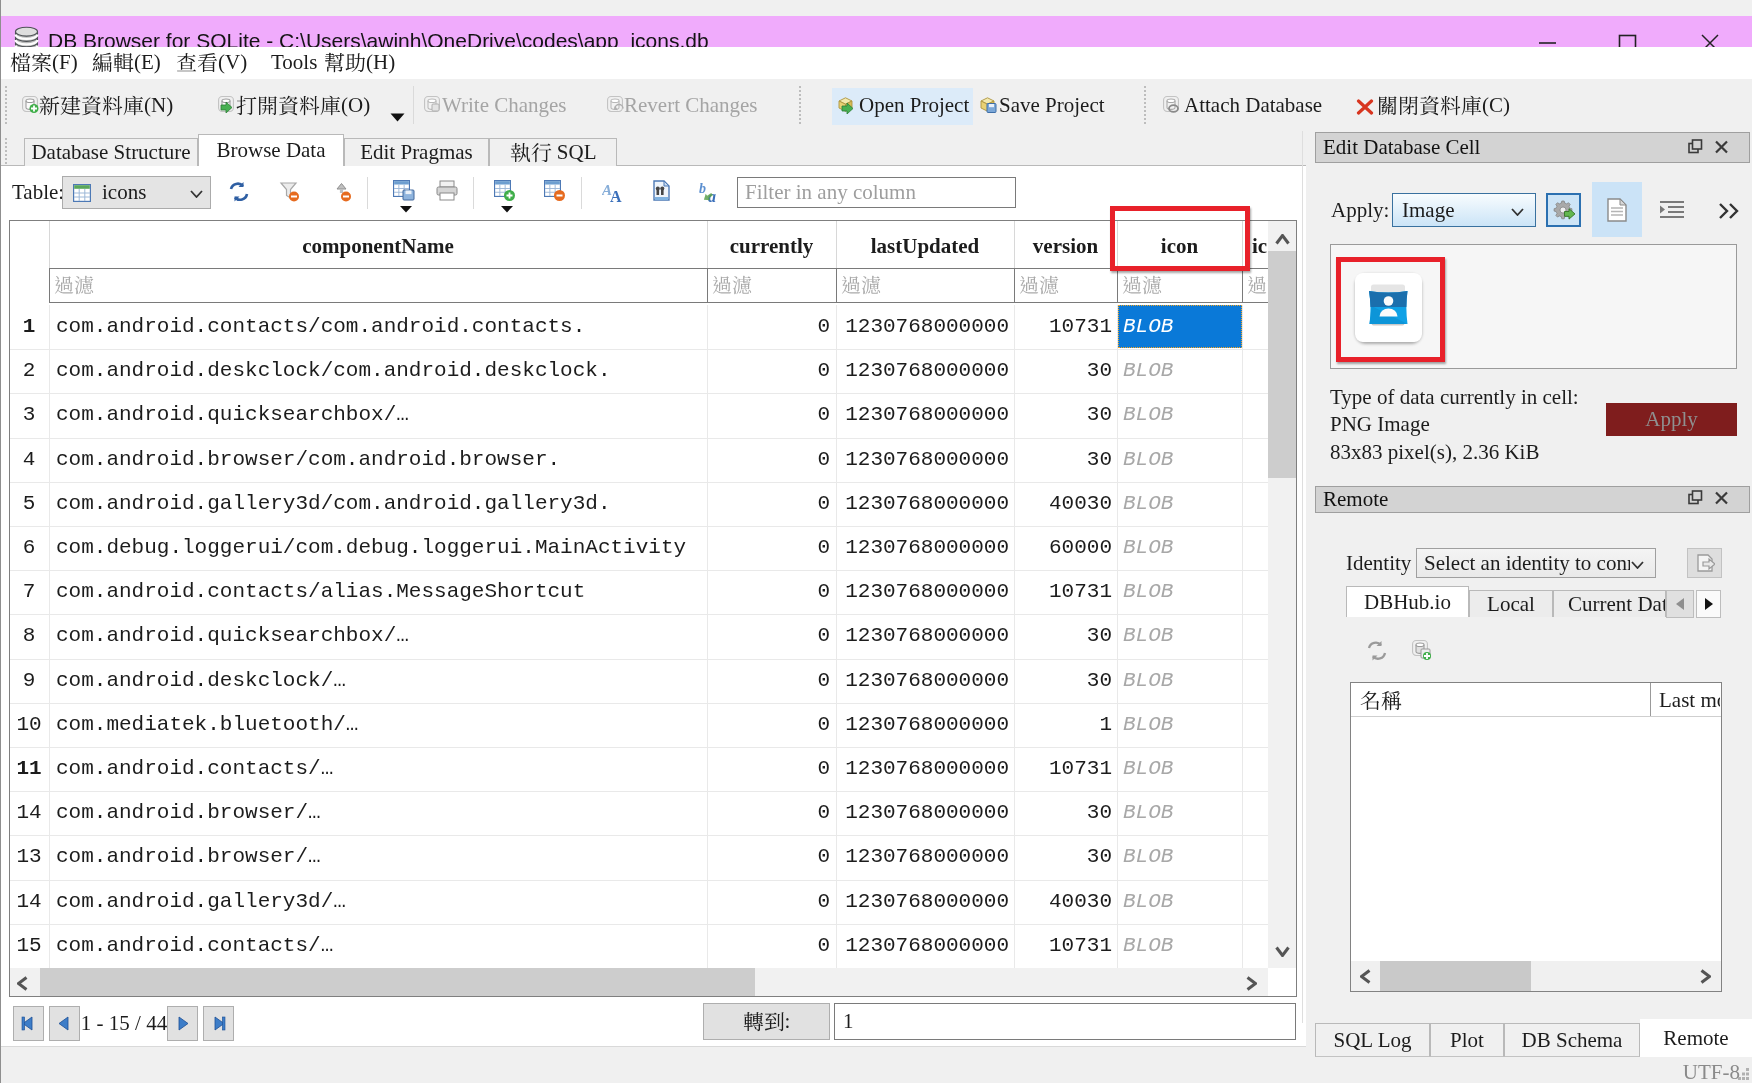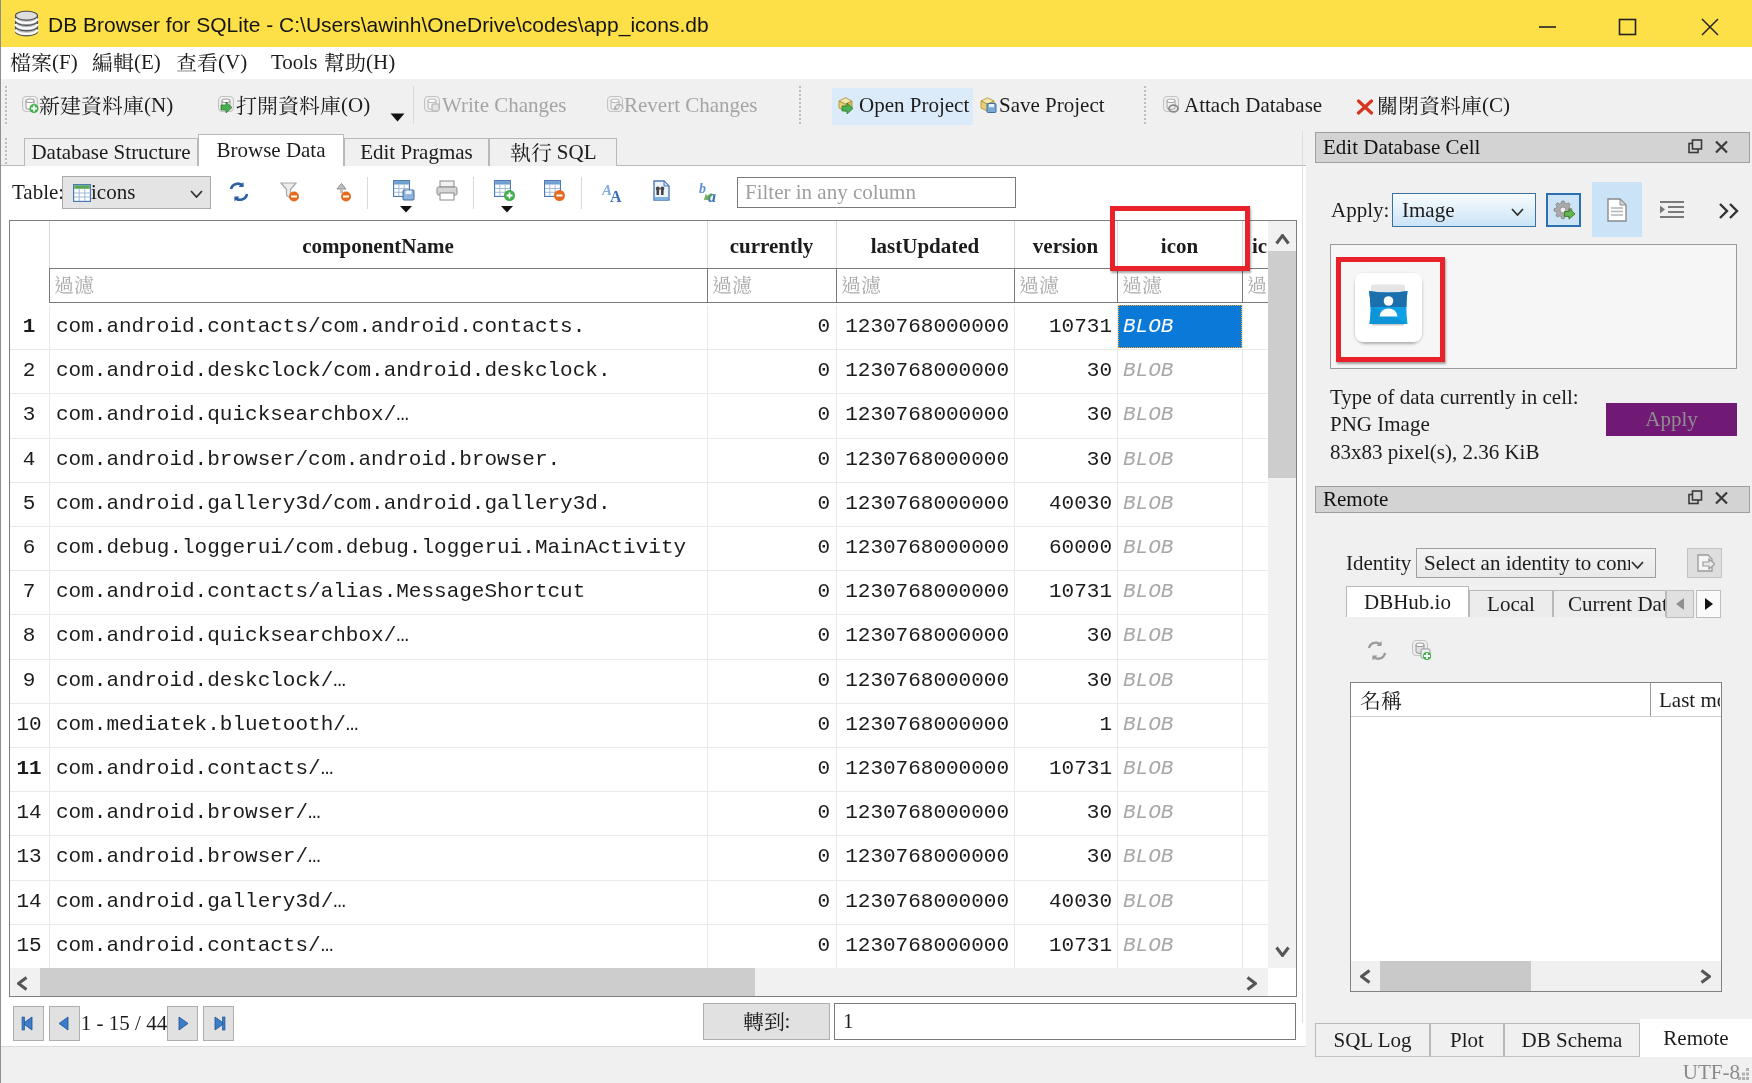--- a/index.html
+++ b/index.html
@@ -105,21 +105,21 @@
       </g>
       <g id="u958B" transform="scale(1,-1)">
         <path d="M251.7 399.6H639.2L682.2 451.9Q682.2 451.9 695.1 441.3Q708 430.8 726.2 415.8Q744.5 400.8 758.8 386Q755.6 370 733.4 370H259.7ZM230.9 228.9H659.4L700.7 282Q700.7 282 713.7 271.1Q726.6 260.2 744.8 244.8Q762.9 229.4 776.8 215.4Q773.6 199.4 751.4 199.4H238.1ZM564.7 399.6H625.2V-18.9Q625 -22.2 610.9 -29.5Q596.9 -36.8 574 -36.8H564.7ZM373.4 399.6H433.5V267Q433.5 228.4 427.4 186.9Q421.3 145.4 402.8 104Q384.3 62.6 346.7 24.8Q309.2 -12.9 245.3 -42.5L234.9 -29.6Q296.7 14.2 325.9 63.7Q355.1 113.2 364.2 165.2Q373.4 217.2 373.4 267ZM98.5 772.8V806.5L167 772.8H399.3V744H162V-51.7Q162 -55.9 155.2 -62Q148.4 -68.1 136.6 -72.9Q124.8 -77.6 109.6 -77.6H98.5ZM556.9 772.8V803.7L624.2 772.8H866.9V744H619.4V481.8Q619.4 479 611.5 473.8Q603.6 468.7 591.5 464.7Q579.4 460.8 565.6 460.8H556.9ZM835.9 772.8H825.9L859.5 815.4L944 751.7Q939 745.7 927.1 739.7Q915.1 733.7 900.1 731.5V15.8Q900.1 -9.7 894.3 -29.2Q888.6 -48.6 868.7 -60.5Q848.8 -72.4 807 -77Q805.2 -61.8 801.1 -49Q797 -36.3 789 -29.4Q779 -21.3 763.1 -15.8Q747.1 -10.3 719.8 -5.7V10.2Q719.8 10.2 732.1 9.3Q744.4 8.4 761.6 7Q778.8 5.7 794.1 4.8Q809.3 3.9 815.6 3.9Q827.3 3.9 831.6 8.5Q835.9 13.1 835.9 23.7ZM369 772.8H359.8L394.1 810.3L469.5 752.9Q465.5 747.9 454.9 742.4Q444.3 736.9 431.9 734.7V479.3Q431.9 476.1 422.6 470.7Q413.3 465.2 401.4 461Q389.5 456.7 378.6 456.7H369ZM130.8 653.4H396.7V624.6H130.8ZM130.8 529.6H396.7V500H130.8ZM589 653.4H862.9V624.6H589ZM589 529.6H862.9V500H589Z"></path>
       </g>
       <g id="u95DC" transform="scale(1,-1)">
         <path d="M770.2 433.4Q765.2 426.4 751 423.4Q736.9 420.4 714.7 432.6L742.4 437.9Q720.2 414.2 684.4 383.2Q648.7 352.2 606.9 322.3Q565.2 292.4 525 269.7L523.2 280.7H546.2Q543.2 260.2 535.2 249.3Q527.3 238.5 518.7 235.8L494.3 291.9Q494.3 291.9 501.6 293.6Q508.9 295.3 513.4 297.3Q548.7 316.9 586.1 351.1Q623.5 385.4 655.5 421.3Q687.4 457.3 704.8 481.6ZM676.7 488.5Q672.7 481.5 658.7 477Q644.7 472.5 621.3 484.1L649.2 488.9Q634.5 473.1 611.9 452.8Q589.3 432.6 563.7 413.4Q538.2 394.3 514 380.3L513.2 393.1H537.7Q533.9 371.8 525.6 360.6Q517.3 349.5 509.5 346.1L484.5 403.5Q484.5 403.5 490.7 405.1Q496.9 406.7 501.2 407.9Q521.3 419.5 542 442.8Q562.6 466.1 580.3 491Q598 515.9 607.1 531.9ZM506.6 288.8Q528.4 290.3 566.1 293.4Q603.7 296.5 650.3 301.4Q696.9 306.2 745.3 311.6L747.1 293.2Q723.9 288.6 686.9 280.4Q650 272.1 606.4 263.5Q562.9 254.8 519.5 247.6ZM496.3 399.4Q522.3 399.1 570 401.1Q617.6 403.1 665.9 406.5L666.7 388.9Q652.9 386.3 627.3 380.7Q601.7 375.2 571.5 369.8Q541.3 364.3 512.6 360.3ZM697.6 360.9Q735.6 340.9 754.9 319.6Q774.2 298.3 778.8 279.9Q783.3 261.6 778.1 249.1Q772.8 236.6 761.9 234Q751.1 231.5 738.2 242.7Q735.1 269.7 718.8 301.5Q702.5 333.3 684.8 354.3ZM784.4 218.5Q783.4 208.1 775.4 201.4Q767.5 194.6 748.3 192.4V65.3Q748.3 61 734.6 54.2Q720.8 47.4 706.1 47.4H695.6V227.9ZM726.1 128.8V99.3H556.4V128.8ZM435.9 124.3V94.7H277.5V124.3ZM619 229.4Q618 218.6 609.6 211.5Q601.2 204.4 581.2 202.2V-29.5Q581.2 -34.7 567 -41.7Q552.9 -48.6 537.3 -48.6H526.6V239ZM497.3 230.8Q496.3 221.6 489.3 215.1Q482.3 208.6 464.5 206.6V143.8Q464.3 115.4 454.7 86.4Q445.1 57.4 420 31Q394.9 4.7 348.7 -17.9Q302.5 -40.6 229 -57L218.7 -42.1Q297.9 -19.6 339.2 10.3Q380.5 40.2 395.5 75Q410.6 109.8 410.6 145V240.4ZM336.9 224.4Q335.9 214.4 327.7 208Q319.5 201.6 302.5 198.6V158.8H250.4V218V235ZM291 192.2 302.5 184.7V95.5H312.1L285.4 62.2L212.6 109.9Q220.8 116.7 236.1 124.5Q251.3 132.2 263.5 135.4L250.4 99.4V192.2ZM506.9 441.8Q502.1 434.8 488 431.5Q473.9 428.1 451.7 441.1L480.1 446.4Q456.5 420.7 418.6 388Q380.6 355.3 336.5 323.4Q292.5 291.5 249.7 267.4L248.7 278.6H271.7Q268.9 258.8 260.5 248Q252 237.1 243.4 233.7L220.1 289.8Q220.1 289.8 227.4 291.8Q234.7 293.8 238.9 295.2Q275.8 316.7 315.6 352.6Q355.4 388.4 389.5 426.1Q423.6 463.7 442.1 489.9ZM415.7 497.1Q411.7 489.8 397.8 485.4Q383.9 481.1 360.5 492.6L388.1 498.2Q373.3 480.8 350.2 459.3Q327.2 437.7 301.2 417.4Q275.3 397 250.6 381.5L249.6 393.5H273.4Q270.6 373 262.3 361.4Q253.9 349.9 246.1 347.3L221.2 403.9Q221.2 403.9 227.4 405.9Q233.6 407.9 237.8 409.1Q258.4 422.3 279.6 446.9Q300.7 471.5 318.8 497.5Q336.9 523.6 346.3 540.4ZM235.9 285Q266.5 286.6 328.6 292.8Q390.8 298.9 458.3 306.1L460.1 287.7Q438.4 283.3 404 275.5Q369.7 267.6 329.3 259.2Q289 250.7 248.8 243.5ZM234.6 400.4Q260.6 400.1 308.5 402.5Q356.4 404.9 404.8 408.3L406.4 389.9Q392.8 387.5 366.7 381.8Q340.5 376.2 310.2 370.8Q279.9 365.3 250.9 361.3ZM411 362.7Q448.7 343.7 467.4 323.4Q486.1 303 491 285.5Q495.8 268 490.3 256.3Q484.7 244.6 473.9 241.8Q463 239 450.2 250Q446.8 275.7 430.8 306.2Q414.7 336.7 398.2 356.1ZM858.2 568.6V539H587.4V568.6ZM858.2 674.1V644.5H587.4V674.1ZM416.6 568.4V538.8H128.9V568.4ZM416.6 674.1V644.5H128.9V674.1ZM370.8 775.9 404.2 812.6 478.5 755.4Q474.5 750.4 463.8 745.2Q453.2 740 439.9 738V525.9Q439.9 522.9 431.2 517.9Q422.5 512.9 411 509Q399.4 505.1 389.1 505.1H380V775.9ZM817 775.9 849.7 816.8 933 754.2Q928 748.2 916 742.6Q904 737 889 734.8V26.2Q889 0.4 882.4 -19.5Q875.7 -39.5 852.9 -51.9Q830 -64.4 781.5 -69Q779.3 -54.4 773.8 -42.1Q768.3 -29.7 756.9 -22.1Q743.9 -14.4 721.9 -7.7Q699.9 -1.1 662.1 3.6V19.1Q662.1 19.1 680 17.7Q697.9 16.3 722.6 14.8Q747.4 13.3 769.7 11.9Q792 10.6 800.2 10.6Q816.4 10.6 821.7 16.1Q827 21.6 827 33.9V775.9ZM616.9 526.9Q616.9 524.3 609.2 519.5Q601.5 514.7 590 510.9Q578.5 507.1 565.2 507.1H555.9V775.9V806.1L621.9 775.9H863V746.3H616.9ZM160.2 -52.5Q160.2 -56.6 154 -62.3Q147.8 -67.9 136.4 -72.5Q125.1 -77 110.3 -77H98.5V775.9V809L165.2 775.9H415.4V746.3H160.2Z"></path>
       </g>
     </defs>
   </svg>
 
-<div class="abs" style="left:0;top:0;width:1752px;height:47px;background:#fde047">
+<div class="abs" style="left:0;top:16px;width:1752px;height:47px;background:#f0abfc">
  <svg class="icon" style="left:12px;top:9px" width="29" height="29" viewBox="0 0 29 29">
       <g stroke="#4e5256" stroke-width="1.1">
         <path d="M3.5 6.5 v16 a11 4.4 0 0 0 22 0 v-16" fill="#b9b9b9"></path>
         <path d="M3.5 12 a11 4.4 0 0 0 22 0 M3.5 17.5 a11 4.4 0 0 0 22 0" fill="none"></path>
         <ellipse cx="14.5" cy="6.7" rx="11" ry="4.4" fill="#dedede"></ellipse>
         <path d="M3.5 9.5 a11 4.4 0 0 0 22 0 M3.5 15 a11 4.4 0 0 0 22 0 M3.5 20.5 a11 4.4 0 0 0 22 0" fill="none" stroke="#fcfcfc" stroke-width="2.2"></path>
       </g>
     </svg>
  <div class="abs sans" style="left:48px;top:0;height:47px;line-height:49px;font-size:21px;color:#141414">DB Browser for SQLite - C:\Users\awinh\OneDrive\codes\app_icons.db</div>
  <svg class="icon" style="left:1537px;top:18px" width="22" height="18" viewBox="0 0 22 18">
@@ -280,21 +280,21 @@
 <div class="abs" style="left:1px;top:166px;width:1305px;height:881px;background:#fff"></div>
 <div class="abs vc" style="left:12px;top:172px;height:40px">Table:</div>
 <div class="abs vc" style="left:62px;top:176px;width:149px;height:33px;background:#e4e4e4;border:1px solid #ababab">
   <svg width="18" height="18" viewBox="0 0 18 18" style="margin-left:10px">
       <g transform="translate(0,0) scale(1.0)">
         <rect x="0.6" y="0.6" width="16.8" height="16.8" fill="#fff" stroke="#4d79b5" stroke-width="1.2"></rect>
         <rect x="1.2" y="1.2" width="15.6" height="3.6" fill="#5aa75a"></rect>
         <path d="M1 9 h16 M1 13 h16 M6.2 5 v12 M11.8 5 v12" stroke="#9db8d8" stroke-width="1"></path>
       </g>
     </svg>
-  <span style="">icons</span>
+  <span style="margin-left:11px">icons</span>
   <svg width="13" height="8" viewBox="0 0 13 8" style="position:absolute;left:127px;top:13px">
       <path d="M1 1 l5.5 6 l5.5 -6" fill="none" stroke="#333" stroke-width="1.8"></path>
     </svg>
 </div>
 <svg class="icon" style="left:228px;top:181px" width="22" height="22" viewBox="0 0 22 22">
     <path d="M3 8 a7 7 0 0 1 12-3" fill="none" stroke="#2f5fa3" stroke-width="2.6"></path>
     <path d="M15.5 1 v5 h-5 z" fill="#2f5fa3"></path>
     <path d="M19 13 a7 7 0 0 1 -12 3.5" fill="none" stroke="#2f5fa3" stroke-width="2.6"></path>
     <path d="M6.5 20.5 v-5 h5 z" fill="#2f5fa3"></path>
   </svg>
@@ -636,21 +636,21 @@
 <path d="M14.5 51 L52.5 51 L16.6 33 L15.5 43 z" fill="#0d95d8"></path>
 <path d="M14 18 Q33.5 21 52.5 18 Q50.3 34.5 52.5 51 Q33.5 48 14.5 51 Q16.7 34.5 14 18 z" fill="#1b6fad" clip-path="url(#cpTop)"></path>
 <circle cx="33.5" cy="28" r="4.8" fill="#fbfbfb"></circle>
 <path d="M24.5 43.5 a9 8 0 0 1 18 0 z" fill="#fbfbfb"></path>
 </g>
   </svg>
 <div class="abs" style="left:1336px;top:257px;width:109px;height:105px;border:5px solid #e8212a;box-shadow:1px 2px 2px rgba(0,0,0,0.35)"></div>
 <div class="abs" style="left:1330px;top:385px;white-space:nowrap">Type of data currently in cell:</div>
 <div class="abs" style="left:1330px;top:412px;white-space:nowrap">PNG Image</div>
 <div class="abs" style="left:1330px;top:440px;white-space:nowrap">83x83 pixel(s), 2.36 KiB</div>
-<div class="abs ctr" style="left:1606px;top:403px;width:131px;height:33px;background:#701a75;color:#8f8f8f">Apply</div>
+<div class="abs ctr" style="left:1606px;top:403px;width:131px;height:33px;background:#7f1d1d;color:#8f8f8f">Apply</div>
 
 <div class="ptitle" style="left:1315px;top:486px;width:435px;height:27px">Remote</div>
 <svg class="icon" style="left:1684px;top:490px" width="44" height="17" viewBox="0 0 44 17">
     <rect x="5" y="4.5" width="9" height="9" fill="none" stroke="#3a3a3a" stroke-width="1.6"></rect>
     <rect x="8.5" y="1" width="9" height="9" fill="#d3d3d3" stroke="#3a3a3a" stroke-width="1.6"></rect>
     <path d="M32 2.5 L43 13.5 M43 2.5 L32 13.5" stroke="#3a3a3a" stroke-width="2.2"></path>
   </svg>
 <div class="abs vc" style="left:1346px;top:549px;height:28px">Identity</div>
 <div class="abs vc" style="left:1416px;top:548px;width:240px;height:30px;border:1px solid #9f9f9f;background:linear-gradient(#f4f4f4,#e9e9e9)">
  <div style="margin-left:7px;width:206px;overflow:hidden;white-space:nowrap">Select an identity to connect</div>

